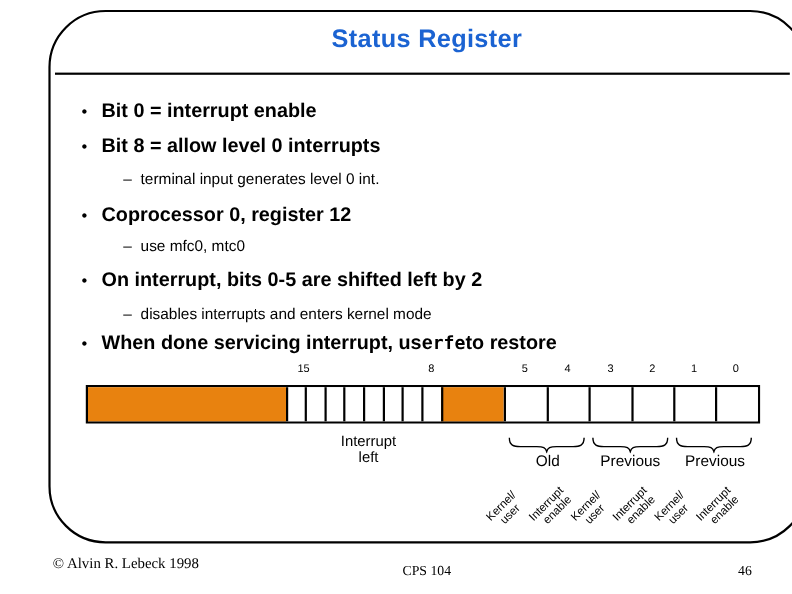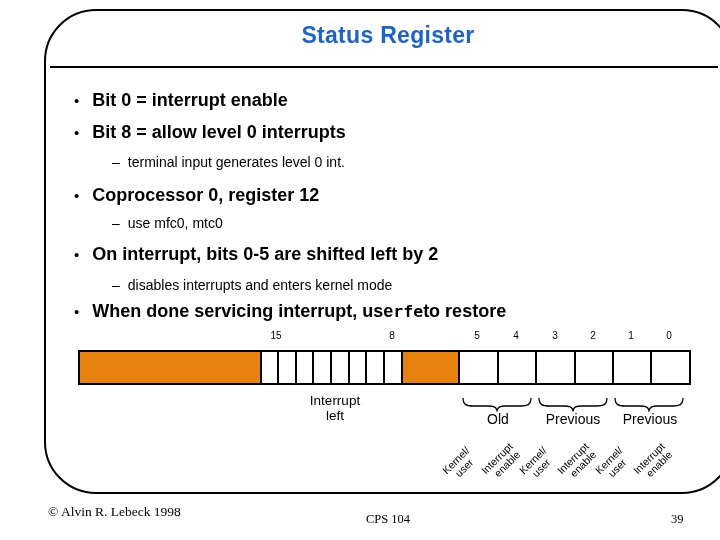--- a/index.html
+++ b/index.html
@@ -159,14 +159,14 @@
     <span>Kernel/</span>
     <span class="second">user</span>
   </div>
   <div class="rot" style="left:619px;top:462px">
     <span>Interrupt</span>
     <span class="second">enable</span>
   </div>
 
   <div class="fcopy">© Alvin R. Lebeck 1998</div>
   <div class="fcourse">CPS 104</div>
-  <div class="fpage">39</div>
+  <div class="fpage">46</div>
 </div>
 
 </body></html>

